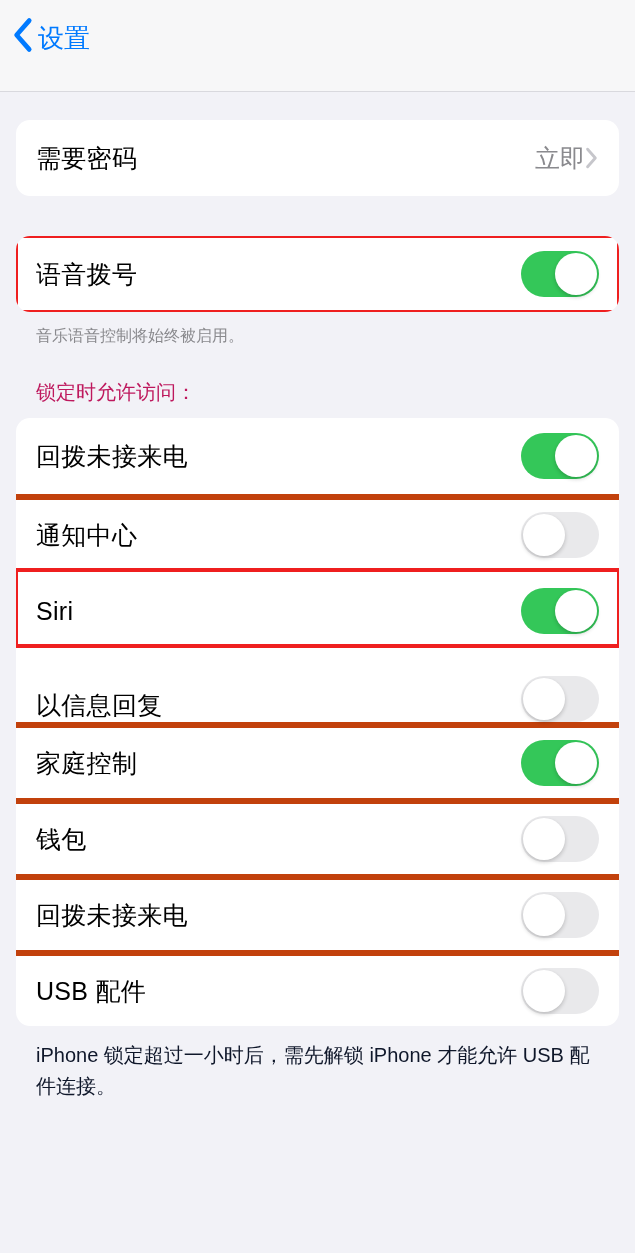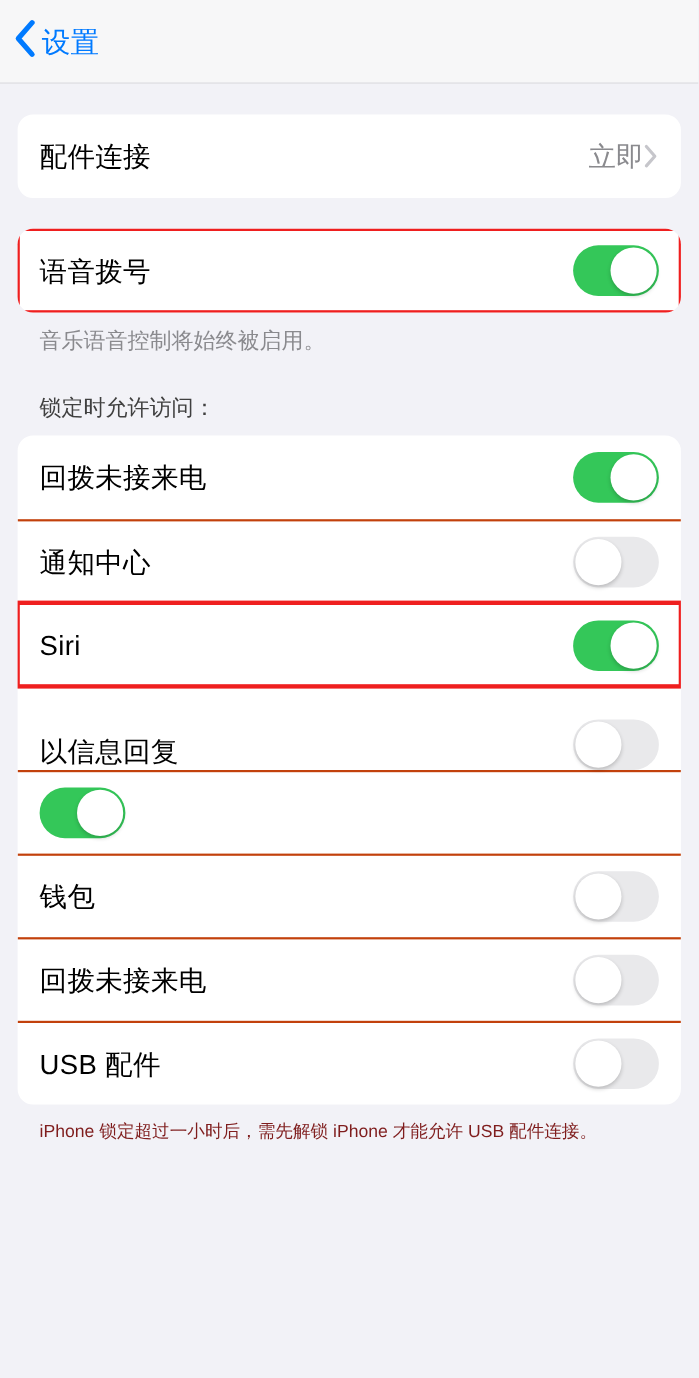--- a/index.html
+++ b/index.html
@@ -3,21 +3,21 @@
   <meta charset="utf-8">
   <style>
     * { margin: 0; padding: 0; box-sizing: border-box; }
     html, body {
       width: 635px;
       font-family: -apple-system, "PingFang SC", "Helvetica Neue", sans-serif;
       background: #f2f2f7;
       color: #000;
     }
     .nav {
-      height: 76px;
+      height: 92px;
       background: #f7f7f8;
       border-bottom: 1px solid #d9d9de;
       position: relative;
       display: flex;
       align-items: center;
       justify-content: center;
     }
     .nav-title {
       font-size: 26px;
       font-weight: 600;
@@ -34,54 +34,54 @@
       color: #007aff;
       font-size: 26px;
       cursor: pointer;
     }
     .back svg { width: 28px; height: 36px; }
     .content { padding: 0 16px 24px; }
     .group {
       background: #fff;
       border-radius: 14px;
       overflow: hidden;
-      margin-top: 28px;
+      margin-top: 40px;
     }
     .group.first { margin-top: 28px; }
     .row {
       display: flex;
       align-items: center;
       justify-content: space-between;
       min-height: 76px;
       padding: 0 20px 0 20px;
-      border-top: 2px solid #c2410c;
+      border-top: 6px solid #c2410c;
     }
     .row:first-child { border-top: none; }
     .row-label {
       font-size: 25px;
       letter-spacing: 0.3px;
     }
     .row-right {
       display: flex;
       align-items: center;
     }
     .row-value {
       font-size: 25px;
       color: #8a8a8e;
     }
     .chev { color: #c6c6cb; }
     .chev svg { width: 14px; height: 22px; display:block; }
     .footer-text {
       color: #8a8a8e;
-      font-size: 20px;
+      font-size: 16px;
       padding: 12px 20px 0;
       line-height: 1.45;
     }
     .header-text {
-      color: #404040;
+      color: #be185d;
       font-size: 20px;
       padding: 32px 20px 0;
     }
     .header-text + .group { margin-top: 12px; }
     .toggle {
       width: 78px;
       height: 46px;
       border-radius: 23px;
       position: relative;
       cursor: pointer;
@@ -102,22 +102,22 @@
     .toggle.off .knob { left: 2px; }
     .hl {
       outline: 4px solid #ef1f1f;
       outline-offset: -2px;
       position: relative;
       z-index: 2;
     }
     .group .row.hl { border-top-color: transparent; }
     .group .row.hl + .row { border-top-color: transparent; align-items: flex-end; }
     .footer-bottom {
-      color: #7f1d1d;
-      font-size: 16px;
+      color: #0f172a;
+      font-size: 20px;
       padding: 14px 20px 0;
       line-height: 1.55;
     }
   </style>
 </head>
 <body>
 
 <div class="nav">
   <div class="back">
     <span>
@@ -126,21 +126,21 @@
         </svg>
     </span>
     <span>设置</span>
   </div>
 </div>
 
 <div class="content">
 
   <div class="group first">
     <div class="row">
-      <div class="row-label">配件连接</div>
+      <div class="row-label">需要密码</div>
       <div class="row-right">
         <div class="row-value">立即</div>
         <span class="chev">
           <svg viewBox="0 0 12 20" fill="none">
               <path d="M2 2 L9 10 L2 18" stroke="#c6c6cb" stroke-width="2.6" stroke-linecap="round" stroke-linejoin="round"></path>
             </svg>
         </span>
       </div>
     </div>
   </div>
@@ -175,20 +175,21 @@
           <div class="knob"></div>
         </div>
       </div>
       <div class="row">
         <div class="row-label">以信息回复</div>
         <div class="toggle off">
           <div class="knob"></div>
         </div>
       </div>
       <div class="row">
+        <div class="row-label">家庭控制</div>
         <div class="toggle on">
           <div class="knob"></div>
         </div>
       </div>
       <div class="row">
         <div class="row-label">钱包</div>
         <div class="toggle off">
           <div class="knob"></div>
         </div>
       </div>

